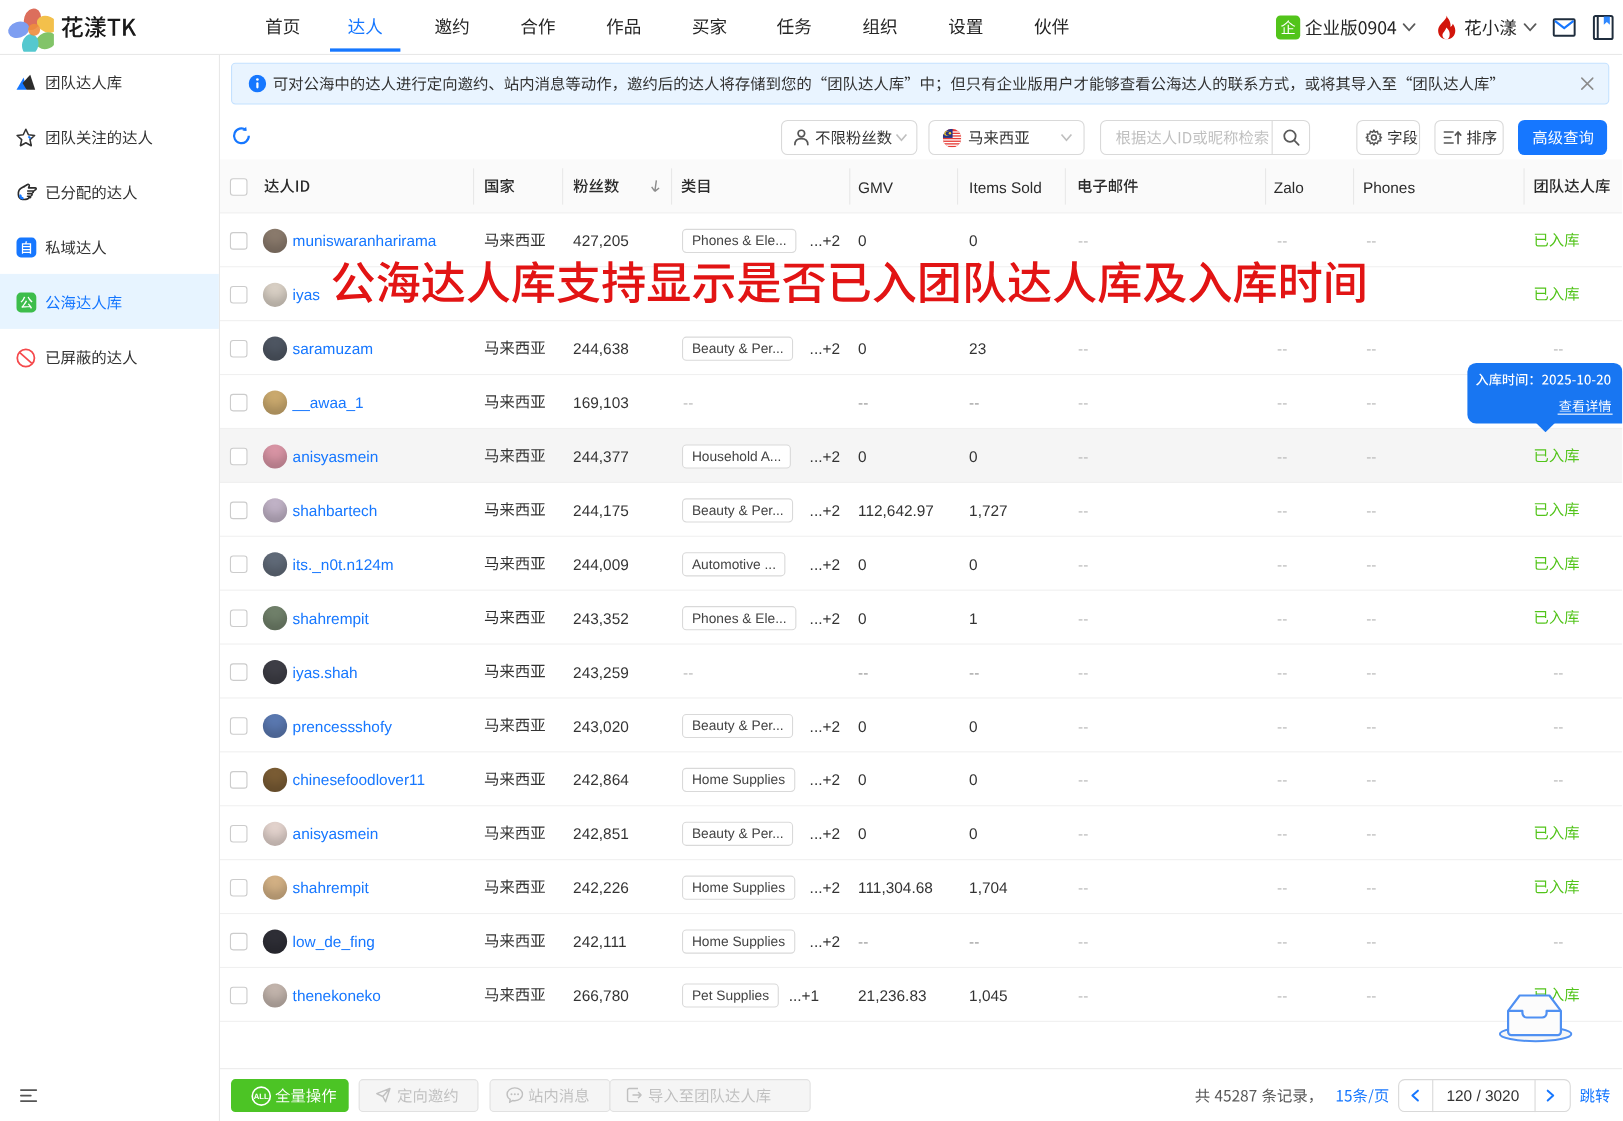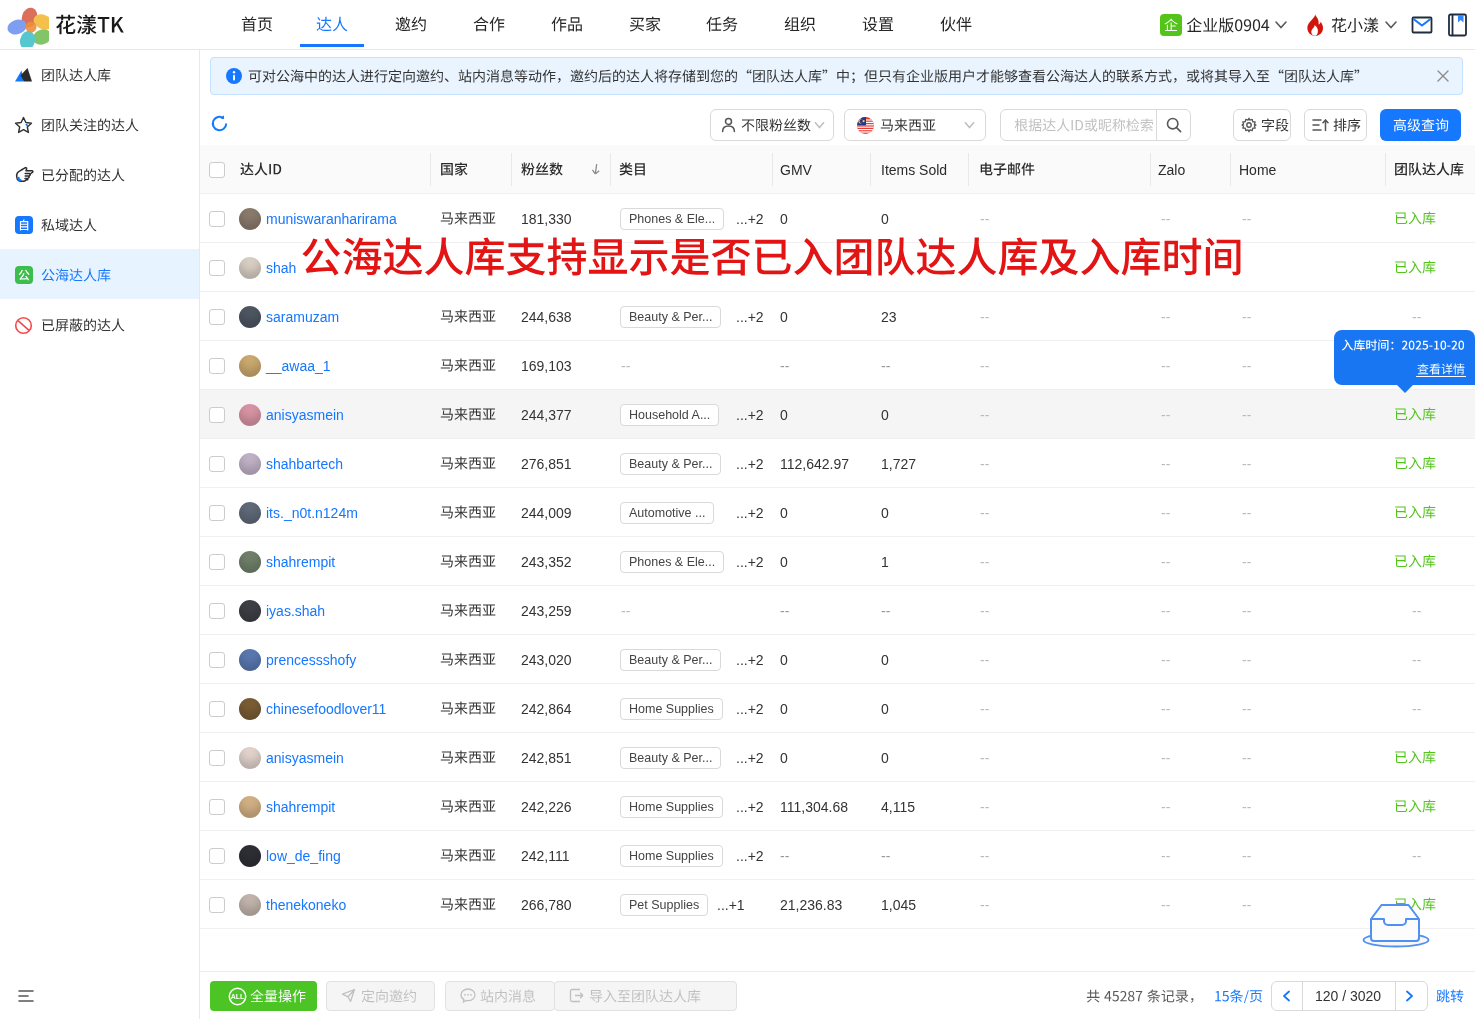--- a/index.html
+++ b/index.html
@@ -464,52 +464,52 @@
 <div class="abs" style="left:881px;top:160.5px;font:14px &quot;Liberation Sans&quot;,sans-serif;line-height:18px;color:#2b2b2b;white-space:nowrap;">Items Sold</div>
 <div class="abs" style="left:979.0px;top:162.4px">
       <svg class="zh " width="56" height="14" viewBox="0 0 56.0 14.0" fill="#2b2b2b">
         <path transform="translate(0.0,12.3)" d="M2.3 -6.8H11.5V-5.5H2.3ZM6.2 -11.8H7.6V-1.4Q7.6 -0.9 7.7 -0.7Q7.7 -0.5 7.9 -0.4Q8.1 -0.4 8.5 -0.4Q8.7 -0.4 8.9 -0.4Q9.2 -0.4 9.5 -0.4Q9.9 -0.4 10.2 -0.4Q10.5 -0.4 10.8 -0.4Q11.1 -0.4 11.2 -0.4Q11.6 -0.4 11.8 -0.5Q12 -0.7 12.1 -1.2Q12.2 -1.7 12.2 -2.5Q12.5 -2.4 12.9 -2.2Q13.2 -2 13.5 -2Q13.5 -0.9 13.2 -0.2Q13 0.4 12.6 0.7Q12.1 1 11.3 1Q11.2 1 10.9 1Q10.6 1 10.2 1Q9.9 1 9.5 1Q9.1 1 8.8 1Q8.5 1 8.4 1Q7.6 1 7.1 0.8Q6.6 0.6 6.4 0.1Q6.2 -0.5 6.2 -1.4ZM2.5 -9.8H12.2V-2.5H2.5V-3.8H10.8V-8.5H2.5ZM1.7 -9.8H3V-1.7H1.7Z"></path>
         <path transform="translate(14.0,12.3)" d="M0.7 -5.7H13.4V-4.3H0.7ZM2.1 -10.9H11.1V-9.6H2.1ZM10.7 -10.9H11L11.3 -11L12.3 -10.2Q11.7 -9.6 10.8 -8.9Q9.9 -8.3 9 -7.7Q8.1 -7.1 7.2 -6.7Q7.1 -6.8 7 -7Q6.8 -7.2 6.7 -7.4Q6.5 -7.5 6.4 -7.7Q7.2 -8 8 -8.5Q8.8 -9.1 9.5 -9.6Q10.2 -10.2 10.7 -10.6ZM6.4 -7.7H7.8V-0.5Q7.8 0.1 7.6 0.5Q7.4 0.8 7 0.9Q6.5 1.1 5.8 1.1Q5.1 1.2 4.1 1.2Q4.1 1 4 0.7Q3.9 0.5 3.8 0.2Q3.7 -0 3.5 -0.2Q4.1 -0.2 4.6 -0.2Q5.1 -0.2 5.5 -0.2Q5.8 -0.2 6 -0.2Q6.2 -0.2 6.3 -0.3Q6.4 -0.3 6.4 -0.5Z"></path>
         <path transform="translate(28.0,12.3)" d="M1.1 -9.7H7.5V0.1H6.3V-8.5H2.2V0.3H1.1ZM1.7 -5.9H6.7V-4.7H1.7ZM1.7 -1.8H6.7V-0.7H1.7ZM3.6 -11.8H4.9V-9H4.9V-1H3.7V-9H3.6ZM8.7 -11.1H12.3V-9.9H9.8V1.2H8.7ZM12 -11.1H12.3L12.5 -11.2L13.4 -10.6Q13 -9.6 12.6 -8.5Q12.1 -7.4 11.7 -6.4Q12.6 -5.4 12.9 -4.6Q13.2 -3.8 13.2 -3Q13.2 -2.4 13 -1.9Q12.9 -1.4 12.5 -1.1Q12.3 -1 12.1 -0.9Q11.8 -0.8 11.6 -0.8Q11.3 -0.8 11 -0.8Q10.7 -0.8 10.4 -0.8Q10.4 -1 10.3 -1.4Q10.2 -1.8 10 -2Q10.3 -2 10.6 -2Q10.8 -2 11 -2Q11.2 -2 11.3 -2Q11.5 -2.1 11.6 -2.1Q11.8 -2.3 11.9 -2.5Q12 -2.8 12 -3.2Q12 -3.8 11.6 -4.6Q11.3 -5.3 10.4 -6.2Q10.7 -6.8 10.9 -7.4Q11.1 -8 11.3 -8.6Q11.5 -9.2 11.7 -9.7Q11.9 -10.3 12 -10.7Z"></path>
         <path transform="translate(42.0,12.3)" d="M8.4 -11.6H9.7V1.2H8.4ZM6 -11.1 7.2 -10.8Q7 -9.9 6.8 -8.9Q6.5 -8 6.1 -7.2Q5.8 -6.4 5.4 -5.7Q5.3 -5.8 5.1 -5.9Q4.9 -6.1 4.6 -6.2Q4.4 -6.3 4.3 -6.4Q4.7 -6.9 5 -7.7Q5.3 -8.5 5.6 -9.3Q5.8 -10.2 6 -11.1ZM6.3 -9H12.8V-7.7H5.9ZM4.4 -4.9H13.4V-3.6H4.4ZM3.6 -11.8 4.8 -11.4Q4.4 -10.2 3.8 -9Q3.2 -7.9 2.5 -6.8Q1.8 -5.8 1.1 -5Q1 -5.1 0.9 -5.4Q0.8 -5.6 0.6 -5.9Q0.5 -6.2 0.4 -6.3Q1 -7 1.6 -7.9Q2.2 -8.7 2.7 -9.7Q3.2 -10.7 3.6 -11.8ZM2.2 -8.1 3.4 -9.3 3.5 -9.3V1.2H2.2Z"></path>
       </svg>
     </div>
 <div class="abs" style="left:1158px;top:160.5px;font:14px &quot;Liberation Sans&quot;,sans-serif;line-height:18px;color:#2b2b2b;white-space:nowrap;">Zalo</div>
-<div class="abs" style="left:1239px;top:160.5px;font:14px &quot;Liberation Sans&quot;,sans-serif;line-height:18px;color:#2b2b2b;white-space:nowrap;">Home</div>
+<div class="abs" style="left:1239px;top:160.5px;font:14px &quot;Liberation Sans&quot;,sans-serif;line-height:18px;color:#2b2b2b;white-space:nowrap;">Phones</div>
 <div class="abs" style="left:1394.0px;top:162.4px">
       <svg class="zh " width="70" height="14" viewBox="0 0 70.0 14.0" fill="#2b2b2b">
         <path transform="translate(0.0,12.3)" d="M1.1 -11.2H12.9V1.2H11.5V-10H2.5V1.2H1.1ZM1.9 -0.6H12.3V0.6H1.9ZM3.2 -7.8H10.8V-6.7H3.2ZM7.5 -9.5H8.8V-2.6Q8.8 -2.1 8.7 -1.8Q8.6 -1.6 8.3 -1.4Q8 -1.3 7.5 -1.2Q7.1 -1.2 6.4 -1.2Q6.4 -1.5 6.2 -1.8Q6.1 -2.1 6 -2.4Q6.4 -2.4 6.8 -2.4Q7.2 -2.4 7.3 -2.4Q7.5 -2.4 7.5 -2.4Q7.5 -2.5 7.5 -2.6ZM7.6 -7.5 8.7 -6.7Q8.1 -5.8 7.3 -5Q6.5 -4.2 5.6 -3.5Q4.7 -2.8 3.8 -2.3Q3.7 -2.5 3.4 -2.8Q3.2 -3 3 -3.2Q3.8 -3.7 4.7 -4.3Q5.5 -5 6.3 -5.8Q7.1 -6.6 7.6 -7.5Z"></path>
         <path transform="translate(14.0,12.3)" d="M1.3 -11.3H5V-10.1H2.5V1.1H1.3ZM4.7 -11.3H5L5.2 -11.3L6.1 -10.8Q5.8 -9.9 5.4 -8.9Q5 -8 4.7 -7.2Q5.5 -6.3 5.7 -5.6Q6 -4.8 6 -4.2Q6 -3.5 5.8 -3.1Q5.7 -2.6 5.3 -2.4Q5 -2.2 4.5 -2.1Q4 -2 3.5 -2.1Q3.5 -2.3 3.4 -2.7Q3.3 -3.1 3.1 -3.3Q3.4 -3.3 3.6 -3.3Q3.8 -3.3 3.9 -3.3Q4.2 -3.3 4.4 -3.4Q4.5 -3.5 4.6 -3.8Q4.7 -4 4.7 -4.3Q4.7 -4.9 4.4 -5.5Q4.1 -6.2 3.4 -7Q3.6 -7.5 3.8 -8Q4 -8.5 4.1 -9Q4.3 -9.6 4.5 -10Q4.6 -10.5 4.7 -10.9ZM8.6 -11.8H9.9Q9.9 -10.3 9.9 -8.8Q9.8 -7.3 9.6 -5.8Q9.4 -4.4 9 -3.1Q8.5 -1.8 7.8 -0.7Q7 0.4 5.7 1.2Q5.6 0.9 5.3 0.7Q5 0.4 4.7 0.2Q5.9 -0.5 6.6 -1.5Q7.4 -2.5 7.8 -3.7Q8.2 -4.9 8.3 -6.3Q8.5 -7.6 8.5 -9Q8.6 -10.4 8.6 -11.8ZM9.8 -7.7Q9.9 -7.3 10 -6.5Q10.1 -5.8 10.3 -4.9Q10.6 -4 11 -3.1Q11.4 -2.1 12.1 -1.3Q12.7 -0.4 13.7 0.2Q13.4 0.4 13.1 0.7Q12.9 0.9 12.7 1.2Q11.7 0.5 11 -0.4Q10.4 -1.4 9.9 -2.4Q9.5 -3.5 9.2 -4.5Q9 -5.5 8.8 -6.3Q8.7 -7.1 8.6 -7.5Z"></path>
         <path transform="translate(28.0,12.3)" d="M4.6 -9.1H13.2V-7.9H4.6ZM1 -11 2.1 -11.6Q2.5 -11.2 2.8 -10.7Q3.2 -10.2 3.5 -9.7Q3.7 -9.3 3.9 -8.9L2.7 -8.2Q2.5 -8.6 2.3 -9.1Q2 -9.6 1.7 -10.1Q1.3 -10.6 1 -11ZM8.1 -11.8H9.4Q9.4 -10.4 9.3 -9.1Q9.2 -7.9 9 -6.7Q8.8 -5.6 8.4 -4.6Q7.9 -3.6 7.2 -2.8Q6.4 -2 5.2 -1.4Q5.2 -1.5 5 -1.7Q4.9 -1.9 4.7 -2.1Q4.5 -2.3 4.4 -2.4Q5.4 -3 6.1 -3.7Q6.8 -4.4 7.2 -5.3Q7.6 -6.2 7.7 -7.2Q7.9 -8.2 8 -9.4Q8 -10.5 8.1 -11.8ZM3.8 -6.7V-1.4H2.4V-5.4H0.6V-6.7ZM3.1 -2Q3.3 -2 3.5 -1.9Q3.8 -1.8 4 -1.6Q4.3 -1.4 4.7 -1.1Q5.4 -0.7 6.3 -0.6Q7.3 -0.4 8.5 -0.4Q9 -0.4 9.7 -0.5Q10.4 -0.5 11.1 -0.5Q11.8 -0.5 12.4 -0.6Q13 -0.7 13.6 -0.7Q13.5 -0.6 13.4 -0.3Q13.3 -0 13.2 0.2Q13.2 0.5 13.2 0.7Q12.8 0.7 12.2 0.7Q11.6 0.8 10.9 0.8Q10.2 0.8 9.6 0.8Q8.9 0.8 8.4 0.8Q7.1 0.8 6.1 0.7Q5.2 0.5 4.5 0.1Q4 -0.2 3.6 -0.5Q3.3 -0.8 3.1 -0.8Q2.8 -0.8 2.5 -0.5Q2.3 -0.3 2 0.1Q1.6 0.6 1.3 1L0.4 -0.2Q1.1 -1 1.8 -1.5Q2.6 -2 3.1 -2ZM7.9 -6.3 8.9 -7Q9.5 -6.5 10.2 -5.8Q10.8 -5.2 11.3 -4.6Q11.9 -3.9 12.4 -3.4Q12.9 -2.8 13.2 -2.3L12.1 -1.4Q11.8 -1.9 11.3 -2.5Q10.8 -3.2 10.2 -3.8Q9.7 -4.5 9.1 -5.1Q8.5 -5.8 7.9 -6.3Z"></path>
         <path transform="translate(42.0,12.3)" d="M6.2 -11.8H7.7Q7.7 -11.1 7.6 -10.1Q7.6 -9.2 7.4 -8Q7.2 -6.8 6.8 -5.6Q6.5 -4.3 5.8 -3.1Q5.1 -1.9 4.1 -0.8Q3.1 0.3 1.6 1.1Q1.4 0.9 1.1 0.6Q0.8 0.3 0.5 0.1Q2 -0.7 2.9 -1.7Q3.9 -2.7 4.5 -3.8Q5.2 -5 5.5 -6.1Q5.8 -7.3 6 -8.4Q6.1 -9.5 6.1 -10.3Q6.2 -11.2 6.2 -11.8ZM7.5 -10.1Q7.6 -9.8 7.7 -9.1Q7.7 -8.5 8 -7.5Q8.2 -6.6 8.6 -5.6Q9 -4.5 9.6 -3.5Q10.3 -2.5 11.3 -1.6Q12.2 -0.7 13.6 -0.1Q13.3 0.2 13 0.5Q12.8 0.8 12.6 1.1Q11.2 0.4 10.2 -0.6Q9.2 -1.5 8.5 -2.7Q7.8 -3.8 7.4 -4.9Q7 -6.1 6.8 -7.1Q6.5 -8.1 6.4 -8.9Q6.3 -9.6 6.3 -9.9Z"></path>
         <path transform="translate(56.0,12.3)" d="M3.7 -7.7H12.9V-6.5H3.7ZM3.3 -2H13.4V-0.8H3.3ZM8.2 -6H9.5V1.2H8.2ZM4.5 -3.2Q4.5 -3.4 4.4 -3.6Q4.4 -3.8 4.3 -4.1Q4.2 -4.3 4.1 -4.5Q4.3 -4.6 4.5 -4.8Q4.7 -5 4.9 -5.3Q5 -5.5 5.2 -5.9Q5.4 -6.2 5.7 -6.8Q5.9 -7.3 6.2 -7.9Q6.4 -8.5 6.6 -9.1L8 -8.6Q7.6 -7.8 7.2 -6.9Q6.8 -6.1 6.3 -5.3Q5.9 -4.6 5.4 -3.9V-3.9Q5.4 -3.9 5.2 -3.9Q5.1 -3.8 5 -3.7Q4.8 -3.6 4.7 -3.4Q4.5 -3.3 4.5 -3.2ZM4.5 -3.2V-4.2L5.2 -4.6H12.4V-3.4H5.9Q5.4 -3.4 5 -3.4Q4.6 -3.3 4.5 -3.2ZM2.3 -10.4H13.4V-9.2H2.3ZM1.6 -10.4H2.9V-6.5Q2.9 -5.6 2.9 -4.6Q2.8 -3.6 2.7 -2.6Q2.5 -1.5 2.3 -0.5Q2 0.4 1.5 1.2Q1.4 1.1 1.2 1Q1 0.8 0.7 0.7Q0.5 0.5 0.4 0.5Q0.8 -0.3 1.1 -1.1Q1.3 -2 1.4 -3Q1.6 -3.9 1.6 -4.8Q1.6 -5.7 1.6 -6.5ZM6.5 -11.5 7.8 -11.8Q8.1 -11.5 8.3 -11Q8.5 -10.5 8.6 -10.2L7.3 -9.8Q7.2 -10.2 7 -10.6Q6.8 -11.1 6.5 -11.5Z"></path>
       </svg>
     </div>
 <div class="abs" style="left:200px;top:242px;width:1275px;height:1px;background:#f0f0f0"></div>
 <div class="abs" style="left:209px;top:210.5px;width:16px;height:16px;border:1px solid #ccc;border-radius:3px;background:#fff"></div>
 <div class="abs" style="left:239px;top:207.5px;width:22px;height:22px;border-radius:50%;background:#8a7a6c;box-shadow:inset 0 -7px 9px rgba(0,0,0,0.18)"></div>
 <div class="abs" style="left:266px;top:209.5px;font:14px &quot;Liberation Sans&quot;,sans-serif;line-height:18px;color:#1677ff;white-space:nowrap;">muniswaranharirama</div>
 <svg class="abs" style="left:440.0px;top:211.4px" width="56" height="14" viewBox="0 0 56.0 14" fill="#333">
       <use href="#s_my"></use>
     </svg>
-<div class="abs" style="left:521px;top:209.5px;font:14px &quot;Liberation Sans&quot;,sans-serif;line-height:18px;color:#333;white-space:nowrap;">181,330</div>
+<div class="abs" style="left:521px;top:209.5px;font:14px &quot;Liberation Sans&quot;,sans-serif;line-height:18px;color:#333;white-space:nowrap;">427,205</div>
 <div class="abs" style="left:620px;top:207.5px;height:22px;border:1px solid #d9d9d9;border-radius:4px;background:#fff;font:12.5px &quot;Liberation Sans&quot;,sans-serif;line-height:20px;color:#444;padding:0 8px;white-space:nowrap">Phones &amp; Ele...</div>
 <div class="abs" style="left:736px;top:209.5px;font:14px &quot;Liberation Sans&quot;,sans-serif;line-height:18px;color:#333;white-space:nowrap;">...+2</div>
 <div class="abs" style="left:780px;top:209.5px;font:14px &quot;Liberation Sans&quot;,sans-serif;line-height:18px;color:#333;white-space:nowrap;">0</div>
 <div class="abs" style="left:881px;top:209.5px;font:14px &quot;Liberation Sans&quot;,sans-serif;line-height:18px;color:#333;white-space:nowrap;">0</div>
 <div class="abs" style="left:980px;top:209.5px;font:14px &quot;Liberation Sans&quot;,sans-serif;line-height:18px;color:#bbb;white-space:nowrap;">--</div>
 <div class="abs" style="left:1161px;top:209.5px;font:14px &quot;Liberation Sans&quot;,sans-serif;line-height:18px;color:#bbb;white-space:nowrap;">--</div>
 <div class="abs" style="left:1242px;top:209.5px;font:14px &quot;Liberation Sans&quot;,sans-serif;line-height:18px;color:#bbb;white-space:nowrap;">--</div>
 <svg class="abs" style="left:1394.0px;top:211.4px" width="42" height="14" viewBox="0 0 42.0 14" fill="#52c41a">
       <use href="#s_yrk"></use>
     </svg>
 <div class="abs" style="left:200px;top:291px;width:1275px;height:1px;background:#f0f0f0"></div>
 <div class="abs" style="left:209px;top:259.5px;width:16px;height:16px;border:1px solid #ccc;border-radius:3px;background:#fff"></div>
 <div class="abs" style="left:239px;top:256.5px;width:22px;height:22px;border-radius:50%;background:#d8cfc4;box-shadow:inset 0 -7px 9px rgba(0,0,0,0.18)"></div>
-<div class="abs" style="left:266px;top:258.5px;font:14px &quot;Liberation Sans&quot;,sans-serif;line-height:18px;color:#1677ff;white-space:nowrap;">shah</div>
+<div class="abs" style="left:266px;top:258.5px;font:14px &quot;Liberation Sans&quot;,sans-serif;line-height:18px;color:#1677ff;white-space:nowrap;">iyas</div>
 <svg class="abs" style="left:1394.0px;top:260.4px" width="42" height="14" viewBox="0 0 42.0 14" fill="#52c41a">
       <use href="#s_yrk"></use>
     </svg>
 <div class="abs" style="left:200px;top:340px;width:1275px;height:1px;background:#f0f0f0"></div>
 <div class="abs" style="left:209px;top:308.5px;width:16px;height:16px;border:1px solid #ccc;border-radius:3px;background:#fff"></div>
 <div class="abs" style="left:239px;top:305.5px;width:22px;height:22px;border-radius:50%;background:#4e5662;box-shadow:inset 0 -7px 9px rgba(0,0,0,0.18)"></div>
 <div class="abs" style="left:266px;top:307.5px;font:14px &quot;Liberation Sans&quot;,sans-serif;line-height:18px;color:#1677ff;white-space:nowrap;">saramuzam</div>
 <svg class="abs" style="left:440.0px;top:309.4px" width="56" height="14" viewBox="0 0 56.0 14" fill="#333">
       <use href="#s_my"></use>
     </svg>
@@ -555,21 +555,21 @@
 <svg class="abs" style="left:1394.0px;top:407.4px" width="42" height="14" viewBox="0 0 42.0 14" fill="#52c41a">
       <use href="#s_yrk"></use>
     </svg>
 <div class="abs" style="left:200px;top:487px;width:1275px;height:1px;background:#f0f0f0"></div>
 <div class="abs" style="left:209px;top:455.5px;width:16px;height:16px;border:1px solid #ccc;border-radius:3px;background:#fff"></div>
 <div class="abs" style="left:239px;top:452.5px;width:22px;height:22px;border-radius:50%;background:#c0b2c6;box-shadow:inset 0 -7px 9px rgba(0,0,0,0.18)"></div>
 <div class="abs" style="left:266px;top:454.5px;font:14px &quot;Liberation Sans&quot;,sans-serif;line-height:18px;color:#1677ff;white-space:nowrap;">shahbartech</div>
 <svg class="abs" style="left:440.0px;top:456.4px" width="56" height="14" viewBox="0 0 56.0 14" fill="#333">
       <use href="#s_my"></use>
     </svg>
-<div class="abs" style="left:521px;top:454.5px;font:14px &quot;Liberation Sans&quot;,sans-serif;line-height:18px;color:#333;white-space:nowrap;">276,851</div>
+<div class="abs" style="left:521px;top:454.5px;font:14px &quot;Liberation Sans&quot;,sans-serif;line-height:18px;color:#333;white-space:nowrap;">244,175</div>
 <div class="abs" style="left:620px;top:452.5px;height:22px;border:1px solid #d9d9d9;border-radius:4px;background:#fff;font:12.5px &quot;Liberation Sans&quot;,sans-serif;line-height:20px;color:#444;padding:0 8px;white-space:nowrap">Beauty &amp; Per...</div>
 <div class="abs" style="left:736px;top:454.5px;font:14px &quot;Liberation Sans&quot;,sans-serif;line-height:18px;color:#333;white-space:nowrap;">...+2</div>
 <div class="abs" style="left:780px;top:454.5px;font:14px &quot;Liberation Sans&quot;,sans-serif;line-height:18px;color:#333;white-space:nowrap;">112,642.97</div>
 <div class="abs" style="left:881px;top:454.5px;font:14px &quot;Liberation Sans&quot;,sans-serif;line-height:18px;color:#333;white-space:nowrap;">1,727</div>
 <div class="abs" style="left:980px;top:454.5px;font:14px &quot;Liberation Sans&quot;,sans-serif;line-height:18px;color:#bbb;white-space:nowrap;">--</div>
 <div class="abs" style="left:1161px;top:454.5px;font:14px &quot;Liberation Sans&quot;,sans-serif;line-height:18px;color:#bbb;white-space:nowrap;">--</div>
 <div class="abs" style="left:1242px;top:454.5px;font:14px &quot;Liberation Sans&quot;,sans-serif;line-height:18px;color:#bbb;white-space:nowrap;">--</div>
 <svg class="abs" style="left:1394.0px;top:456.4px" width="42" height="14" viewBox="0 0 42.0 14" fill="#52c41a">
       <use href="#s_yrk"></use>
     </svg>
@@ -678,21 +678,21 @@
 <div class="abs" style="left:209px;top:798.5px;width:16px;height:16px;border:1px solid #ccc;border-radius:3px;background:#fff"></div>
 <div class="abs" style="left:239px;top:795.5px;width:22px;height:22px;border-radius:50%;background:#d2b084;box-shadow:inset 0 -7px 9px rgba(0,0,0,0.18)"></div>
 <div class="abs" style="left:266px;top:797.5px;font:14px &quot;Liberation Sans&quot;,sans-serif;line-height:18px;color:#1677ff;white-space:nowrap;">shahrempit</div>
 <svg class="abs" style="left:440.0px;top:799.4px" width="56" height="14" viewBox="0 0 56.0 14" fill="#333">
       <use href="#s_my"></use>
     </svg>
 <div class="abs" style="left:521px;top:797.5px;font:14px &quot;Liberation Sans&quot;,sans-serif;line-height:18px;color:#333;white-space:nowrap;">242,226</div>
 <div class="abs" style="left:620px;top:795.5px;height:22px;border:1px solid #d9d9d9;border-radius:4px;background:#fff;font:12.5px &quot;Liberation Sans&quot;,sans-serif;line-height:20px;color:#444;padding:0 8px;white-space:nowrap">Home Supplies</div>
 <div class="abs" style="left:736px;top:797.5px;font:14px &quot;Liberation Sans&quot;,sans-serif;line-height:18px;color:#333;white-space:nowrap;">...+2</div>
 <div class="abs" style="left:780px;top:797.5px;font:14px &quot;Liberation Sans&quot;,sans-serif;line-height:18px;color:#333;white-space:nowrap;">111,304.68</div>
-<div class="abs" style="left:881px;top:797.5px;font:14px &quot;Liberation Sans&quot;,sans-serif;line-height:18px;color:#333;white-space:nowrap;">4,115</div>
+<div class="abs" style="left:881px;top:797.5px;font:14px &quot;Liberation Sans&quot;,sans-serif;line-height:18px;color:#333;white-space:nowrap;">1,704</div>
 <div class="abs" style="left:980px;top:797.5px;font:14px &quot;Liberation Sans&quot;,sans-serif;line-height:18px;color:#bbb;white-space:nowrap;">--</div>
 <div class="abs" style="left:1161px;top:797.5px;font:14px &quot;Liberation Sans&quot;,sans-serif;line-height:18px;color:#bbb;white-space:nowrap;">--</div>
 <div class="abs" style="left:1242px;top:797.5px;font:14px &quot;Liberation Sans&quot;,sans-serif;line-height:18px;color:#bbb;white-space:nowrap;">--</div>
 <svg class="abs" style="left:1394.0px;top:799.4px" width="42" height="14" viewBox="0 0 42.0 14" fill="#52c41a">
       <use href="#s_yrk"></use>
     </svg>
 <div class="abs" style="left:200px;top:879px;width:1275px;height:1px;background:#f0f0f0"></div>
 <div class="abs" style="left:209px;top:847.5px;width:16px;height:16px;border:1px solid #ccc;border-radius:3px;background:#fff"></div>
 <div class="abs" style="left:239px;top:844.5px;width:22px;height:22px;border-radius:50%;background:#2e2e36;box-shadow:inset 0 -7px 9px rgba(0,0,0,0.18)"></div>
 <div class="abs" style="left:266px;top:846.5px;font:14px &quot;Liberation Sans&quot;,sans-serif;line-height:18px;color:#1677ff;white-space:nowrap;">low_de_fing</div>

